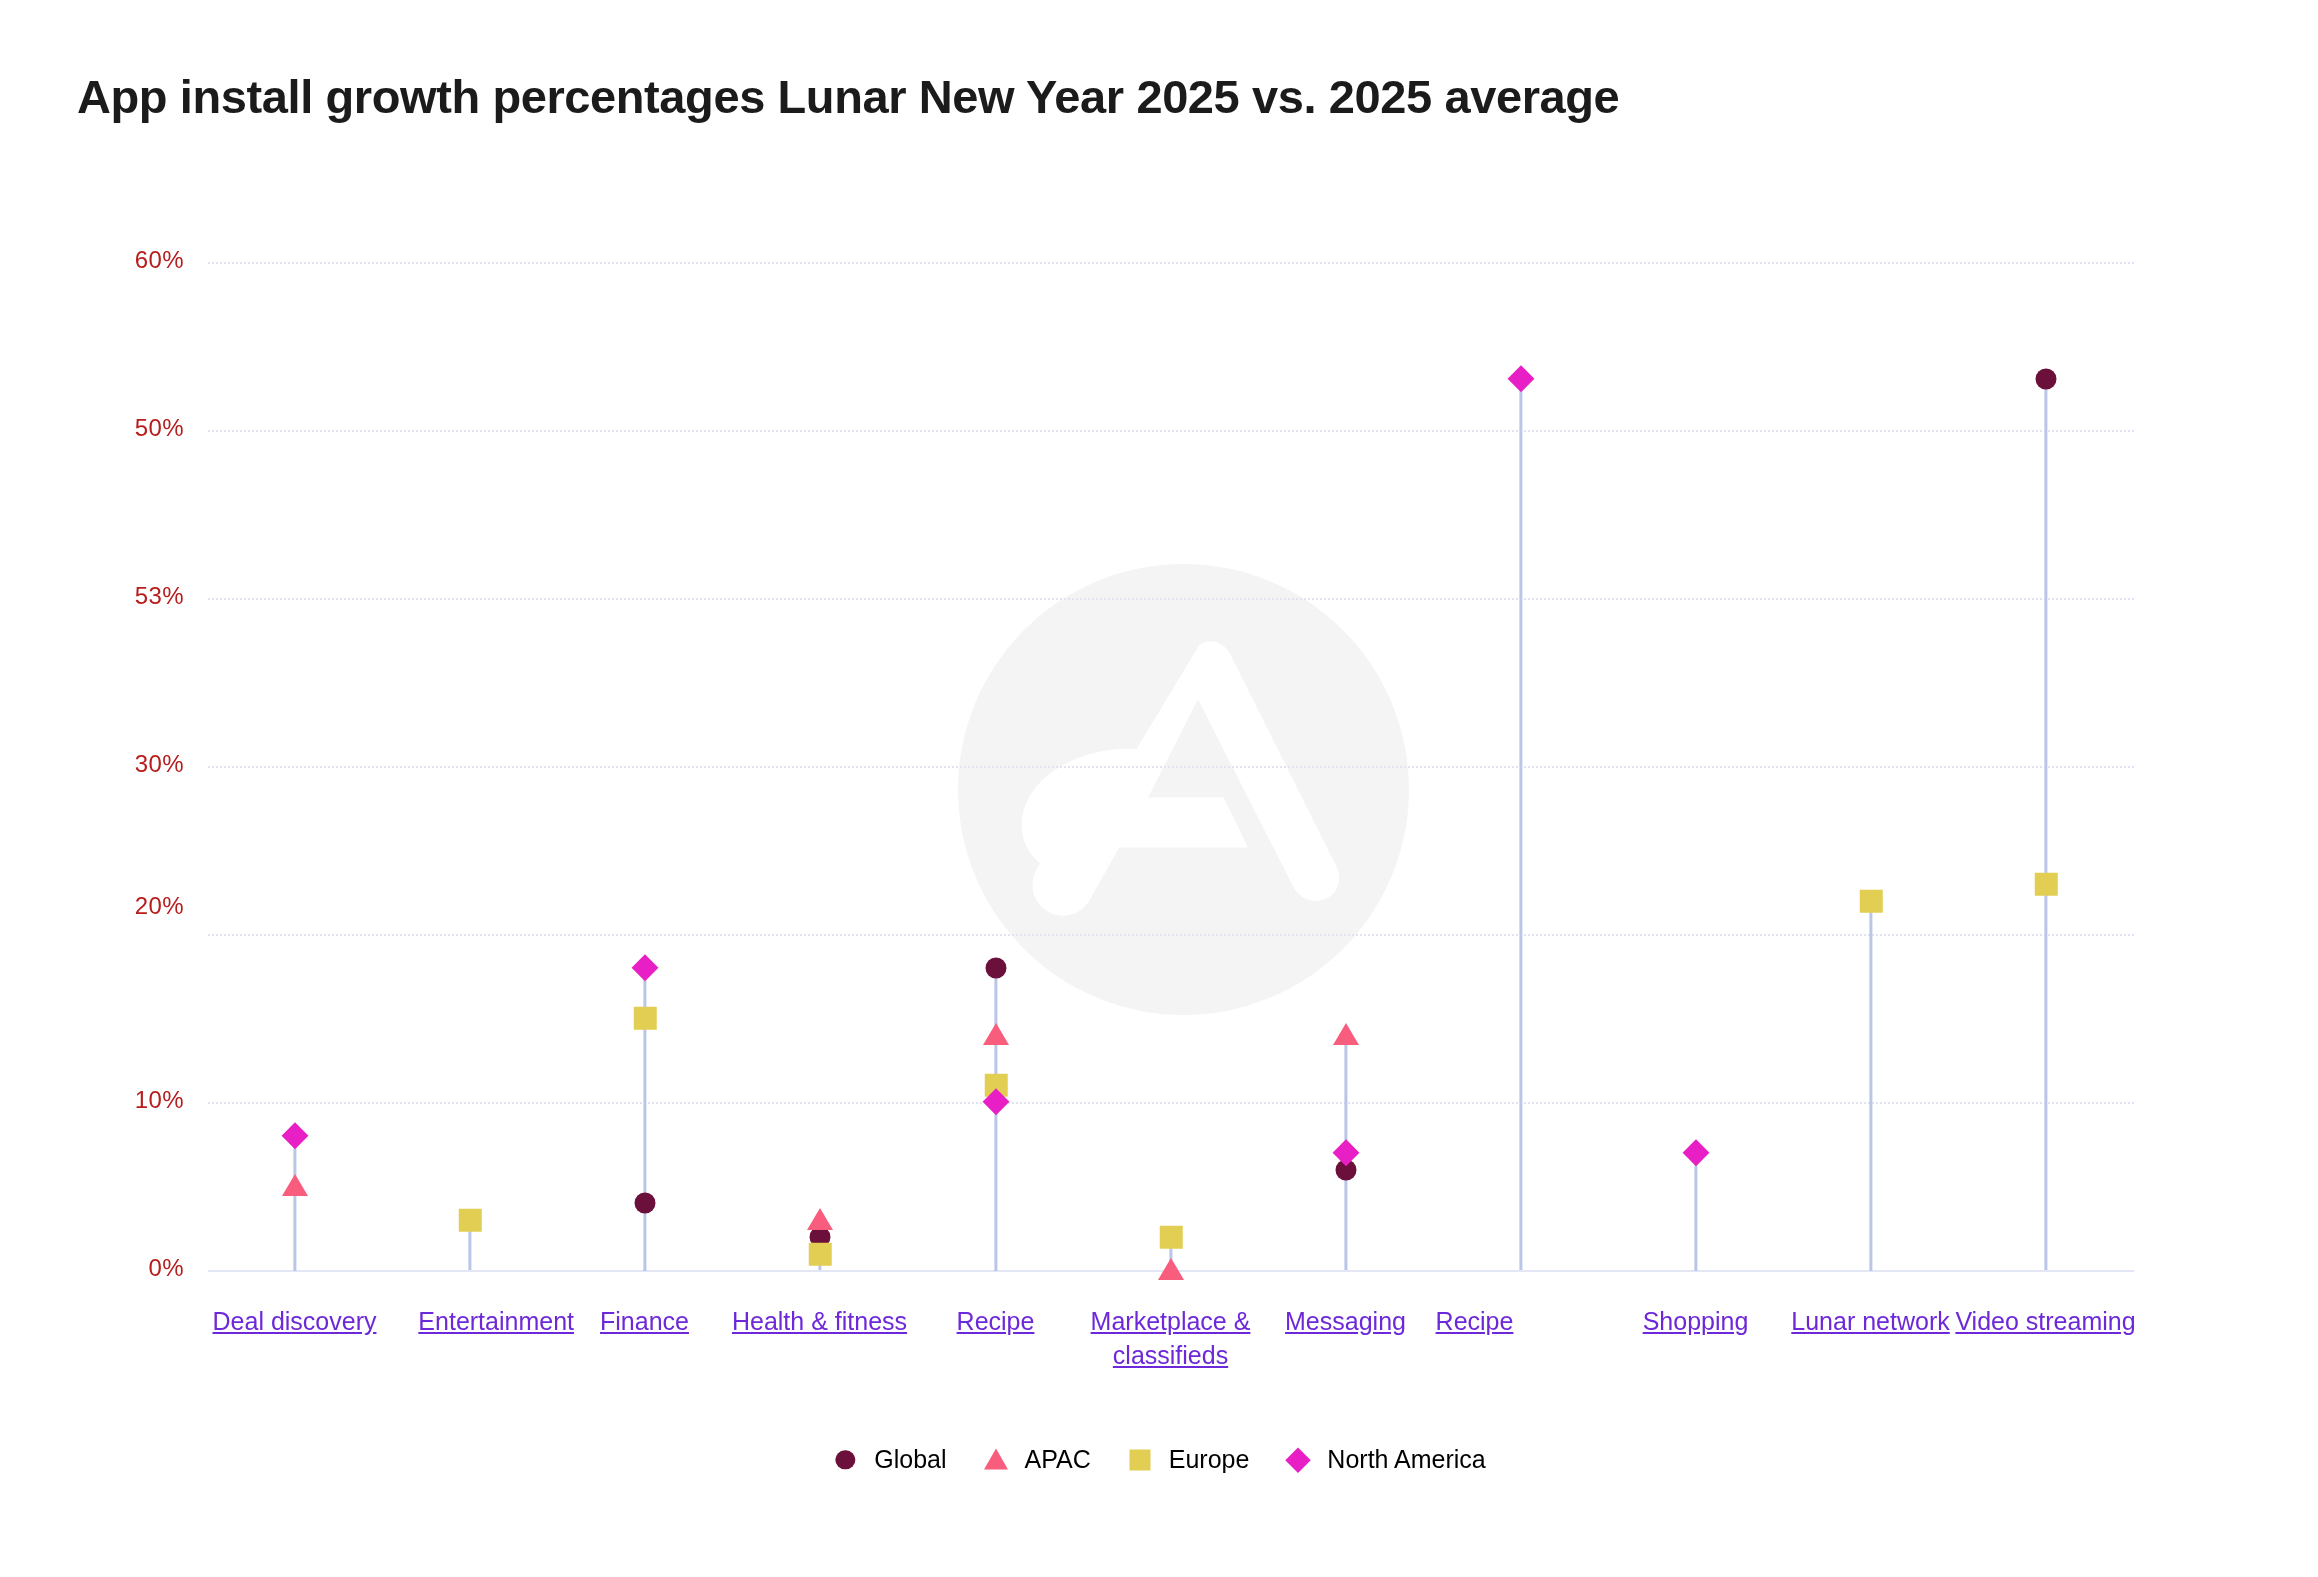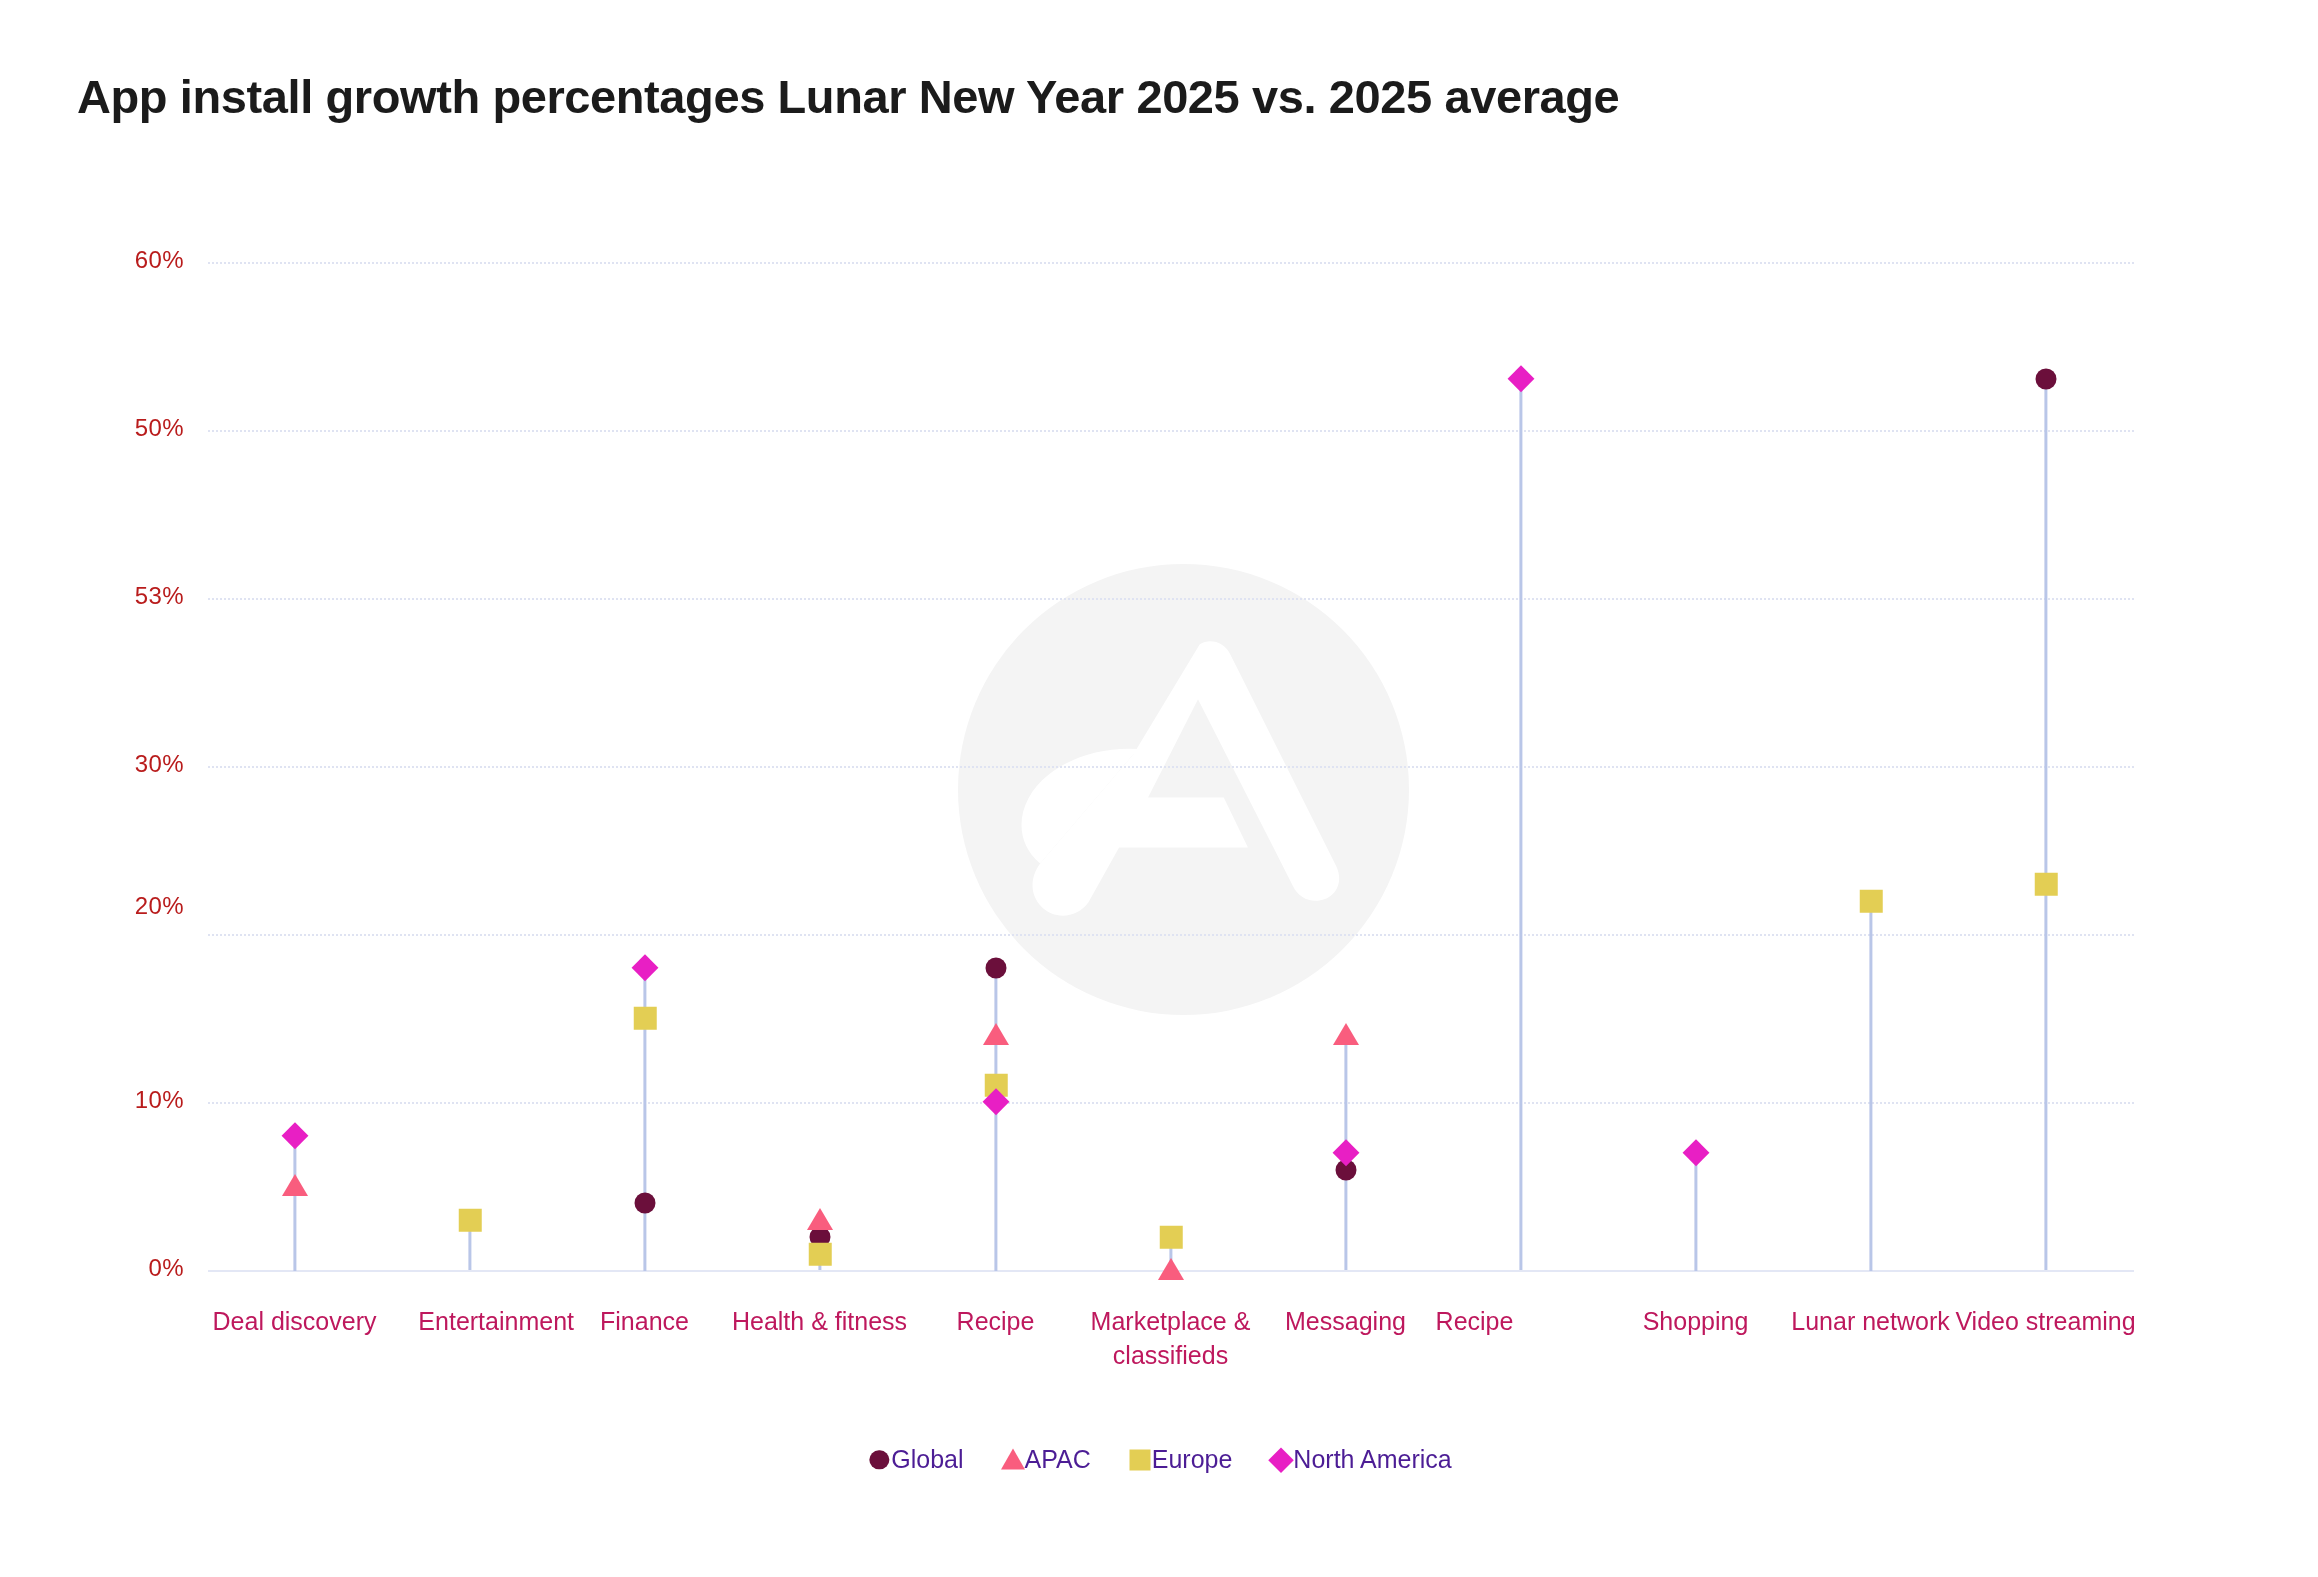--- a/index.html
+++ b/index.html
@@ -107,41 +107,42 @@
   }
 
   
   .xlabel {
     position: absolute;
     top: 1304px;
     width: 209px;
     text-align: center;
     font-size: 25px;
     line-height: 34px;
-    color: #be185d;
+    color: #6d28d9;
     transform: translateX(-105px);
+    text-decoration: underline;
   }
 
   
   #legend {
     position: absolute;
     top: 1445px;
     left: 0;
     width: 2319px;
     display: flex;
     justify-content: center;
     align-items: center;
     gap: 37px;
   }
   .legend-item {
     display: flex;
     align-items: center;
-    gap: 0;
+    gap: 17px;
     font-size: 25px;
-    color: #4c1d95;
+    color: #000000;
   }
   .legend-swatch { position: relative; width: 24px; height: 24px; display:inline-block; }
   .legend-swatch > span { position: absolute; left: 50%; top: 50%; }
 </style>
 </head>
 <body>
 
 <div id="chart-title">App install growth percentages Lunar New Year 2025 vs. 2025 average</div>
 
 <div id="plot-wrap">

